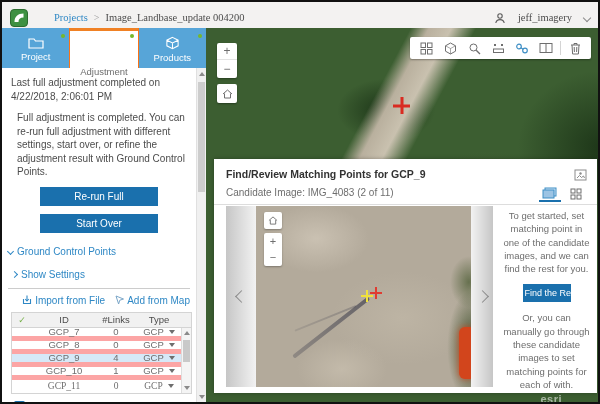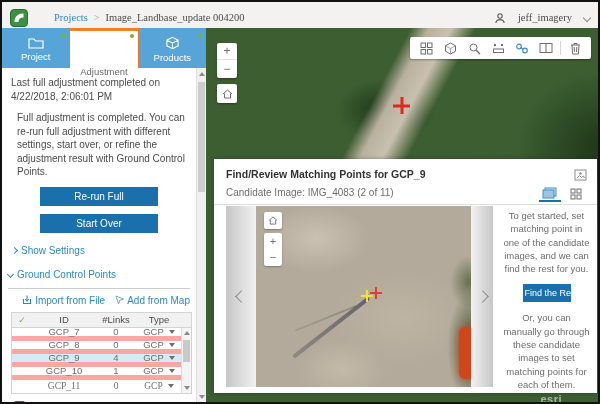--- a/index.html
+++ b/index.html
@@ -173,28 +173,28 @@
         <span>Products</span>
       </div>
     </div>
 
     <div class="panel-body">
       <div class="status-text">Last full adjustment completed on 4/22/2018, 2:06:01 PM</div>
       <div class="desc-text">Full adjustment is completed. You can re-run full adjustment with different settings, start over, or refine the adjustment result with Ground Control Points.</div>
       <button class="btn-primary">Re-run Full</button>
       <button class="btn-primary">Start Over</button>
 
+      <div class="link-row gcp-header">
+        <span class="chev down blue"></span>
+        <span style="color:#2f88c5">Ground Control Points</span>
+      </div>
+
       <div class="link-row show-settings">
         <span class="chev right blue"></span>
         <span style="color:#2f88c5">Show Settings</span>
-      </div>
-
-      <div class="link-row gcp-header">
-        <span class="chev down blue"></span>
-        <span style="color:#2f88c5">Ground Control Points</span>
       </div>
       <div class="hline"></div>
 
       <div class="import-row">
         <span>
           <svg width="10" height="10" viewBox="0 0 10 10">
             <path d="M1.5 4 V8.5 H8.5 V4" fill="none" stroke="#2f88c5" stroke-width="1.1"></path>
             <line x1="5" y1="0.5" x2="5" y2="5.5" stroke="#2f88c5" stroke-width="1.1"></line>
             <path d="M3.2 4 L5 6 L6.8 4" fill="none" stroke="#2f88c5" stroke-width="1.1"></path>
           </svg>
@@ -400,18 +400,18 @@
           </div>
         </div>
 
         <div class="nav-strip next">
           <span class="chev right"></span>
         </div>
 
         <div class="fr-instructions">
           <div>To get started, set matching point in one of the candidate images, and we can find the rest for you.</div>
           <button class="find-rest-btn">Find the Rest</button>
-          <div>Or, you can manually go through these candidate images to set matching points for each of them.</div>
+          <div>Or, you can manually go through these candidate images to set matching points for each of with.</div>
         </div>
       </div>
     </div>
   </div>
 </div>
 
 </body></html>

